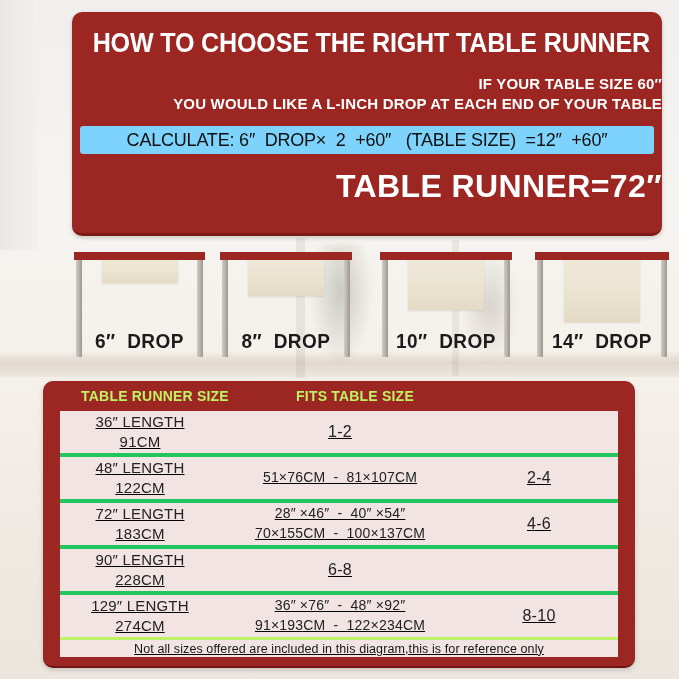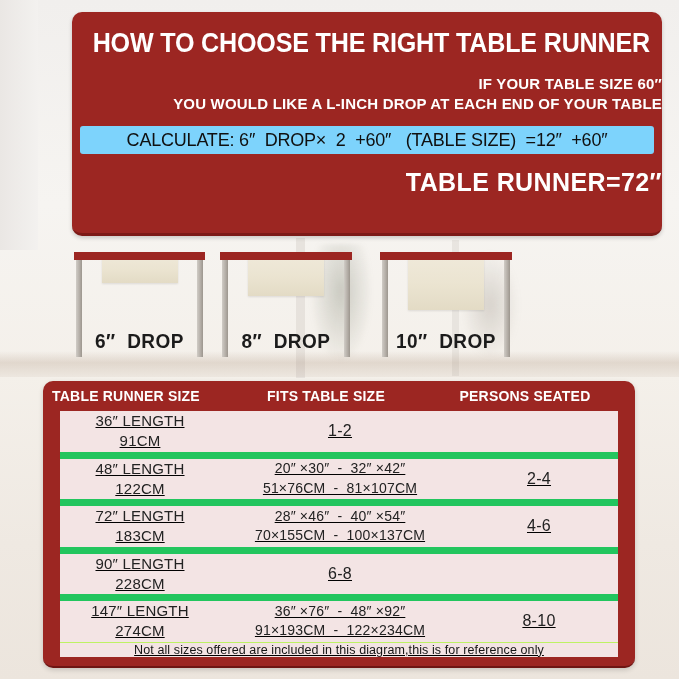--- a/index.html
+++ b/index.html
@@ -39,21 +39,21 @@
   }
   .title{ padding-top:16px; font-size:27px; font-weight:700; letter-spacing:-.2px;
     transform:scaleX(.93); white-space:nowrap; }
   .sub1{ margin-top:16px; font-size:15px; font-weight:700; letter-spacing:.2px; }
   .sub2{ margin-top:3px;  font-size:15px; font-weight:700; letter-spacing:.2px;padding-left:47px; }
   .calc-bar{
     margin:14px auto 0; width:574px; height:28px; background:#7dd3fc; border-radius:3px;
     display:flex; align-items:center; justify-content:center;
     color:#101010; font-size:18px; white-space:pre; letter-spacing:-.2px;
   }
-  .result{ margin-top:14px; font-size:25px; font-weight:700; letter-spacing:.4px; }
+  .result{ margin-top:14px; font-size:32px; font-weight:700; letter-spacing:.4px; }
 
   
   .drops{ position:absolute; left:0; top:236px; width:679px; height:144px;margin-left:32px; }
   .unit{ position:absolute; top:16px; height:128px; }
   .u1{ left:42px;  width:131px; }
   .u2{ left:188px; width:132px; }
   .u3{ left:348px; width:132px; }
   .u4{ left:503px; width:134px; }
   .tabletop{ position:absolute; left:0; right:0; top:0; height:8px; background:#9c2622; }
   .leg{ position:absolute; top:8px; width:6px; height:97px;
@@ -66,39 +66,39 @@
     font-size:20px; font-weight:600; color:#1b1b1b; letter-spacing:.5px; word-spacing:6px;
     transform:scaleX(.95); white-space:nowrap; }
 
   
   .size-table{
     position:absolute; left:43px; top:381px; width:592px; height:287px;
     background:#9c2622; border-bottom:2px solid #6e1513; border-radius:10px;
     box-shadow:0 2px 5px rgba(0,0,0,.16);
   }
   .t-head{
-    height:30px; padding:0 3px; display:grid; grid-template-columns:160px 240px 158px;
-    align-items:center; text-align:center; color:#ffffff; font-size:14px; font-weight:700;
+    height:30px; padding:0 32px; display:grid; grid-template-columns:160px 240px 158px;
+    align-items:center; text-align:center; color:#bef264; font-size:14px; font-weight:700;
     letter-spacing:.2px;
   }
   .t-body{
     margin:0 17px; height:246px; background:rgba(255,255,255,.88);
     display:flex; flex-direction:column;text-decoration:underline;
   }
   .t-row{
     flex:1; display:grid; grid-template-columns:160px 240px 158px;
-    align-items:center; text-align:center; color:#222; border-top:7px solid #22c55e;
+    align-items:center; text-align:center; color:#222; border-top:4px solid #22c55e;
   }
   .t-row:first-child{ border-top:none; }
   .cell span{ display:block; white-space:pre; }
   .c1 span{ font-size:15px; line-height:1.35; letter-spacing:.2px; }
   .c2 span{ font-size:14px; line-height:1.4; letter-spacing:.2px; }
   .c3{ font-size:16px; letter-spacing:.3px; }
   .t-note{
-    height:20px; border-top:1px solid #bef264; display:flex; align-items:center;
+    height:20px; border-top:3px solid #bef264; display:flex; align-items:center;
     justify-content:center; font-size:12.5px; color:#151515; letter-spacing:.1px;
   }
 </style>
 </head>
 <body>
 
 <div class="page">
 
   <div class="bg">
     <div class="cabinet-strip"></div>
@@ -141,47 +141,52 @@
     </div>
 
     <div class="unit u3">
       <div class="runner" style="height: 58px;"></div>
       <div class="tabletop"></div>
       <div class="leg leg-l"></div>
       <div class="leg leg-r"></div>
       <div class="drop-label">10″ DROP</div>
     </div>
 
+    <div class="unit u4">
+      <div class="runner" style="height: 70px;"></div>
+      <div class="tabletop"></div>
+      <div class="leg leg-l"></div>
+      <div class="leg leg-r"></div>
+      <div class="drop-label">14″ DROP</div>
+    </div>
 
   </section>
 
   <section class="size-table">
     <div class="t-head">
       <div>TABLE RUNNER SIZE</div>
       <div>FITS TABLE SIZE</div>
-      <div>PERSONS SEATED</div>
     </div>
 
     <div class="t-body">
 
       <div class="t-row">
         <div class="cell c1">
           <span>36″ LENGTH</span>
           <span>91CM</span>
         </div>
         <div class="cell c3">1-2</div>
       </div>
 
       <div class="t-row">
         <div class="cell c1">
           <span>48″ LENGTH</span>
           <span>122CM</span>
         </div>
         <div class="cell c2">
-          <span>20″ ×30″  -  32″ ×42″</span>
           <span>51×76CM  -  81×107CM</span>
         </div>
         <div class="cell c3">2-4</div>
       </div>
 
       <div class="t-row">
         <div class="cell c1">
           <span>72″ LENGTH</span>
           <span>183CM</span>
         </div>
@@ -195,21 +200,21 @@
       <div class="t-row">
         <div class="cell c1">
           <span>90″ LENGTH</span>
           <span>228CM</span>
         </div>
         <div class="cell c3">6-8</div>
       </div>
 
       <div class="t-row">
         <div class="cell c1">
-          <span>147″ LENGTH</span>
+          <span>129″ LENGTH</span>
           <span>274CM</span>
         </div>
         <div class="cell c2">
           <span>36″ ×76″  -  48″ ×92″</span>
           <span>91×193CM  -  122×234CM</span>
         </div>
         <div class="cell c3">8-10</div>
       </div>
 
       <div class="t-note">Not all sizes offered are included in this diagram,this is for reference only</div>

